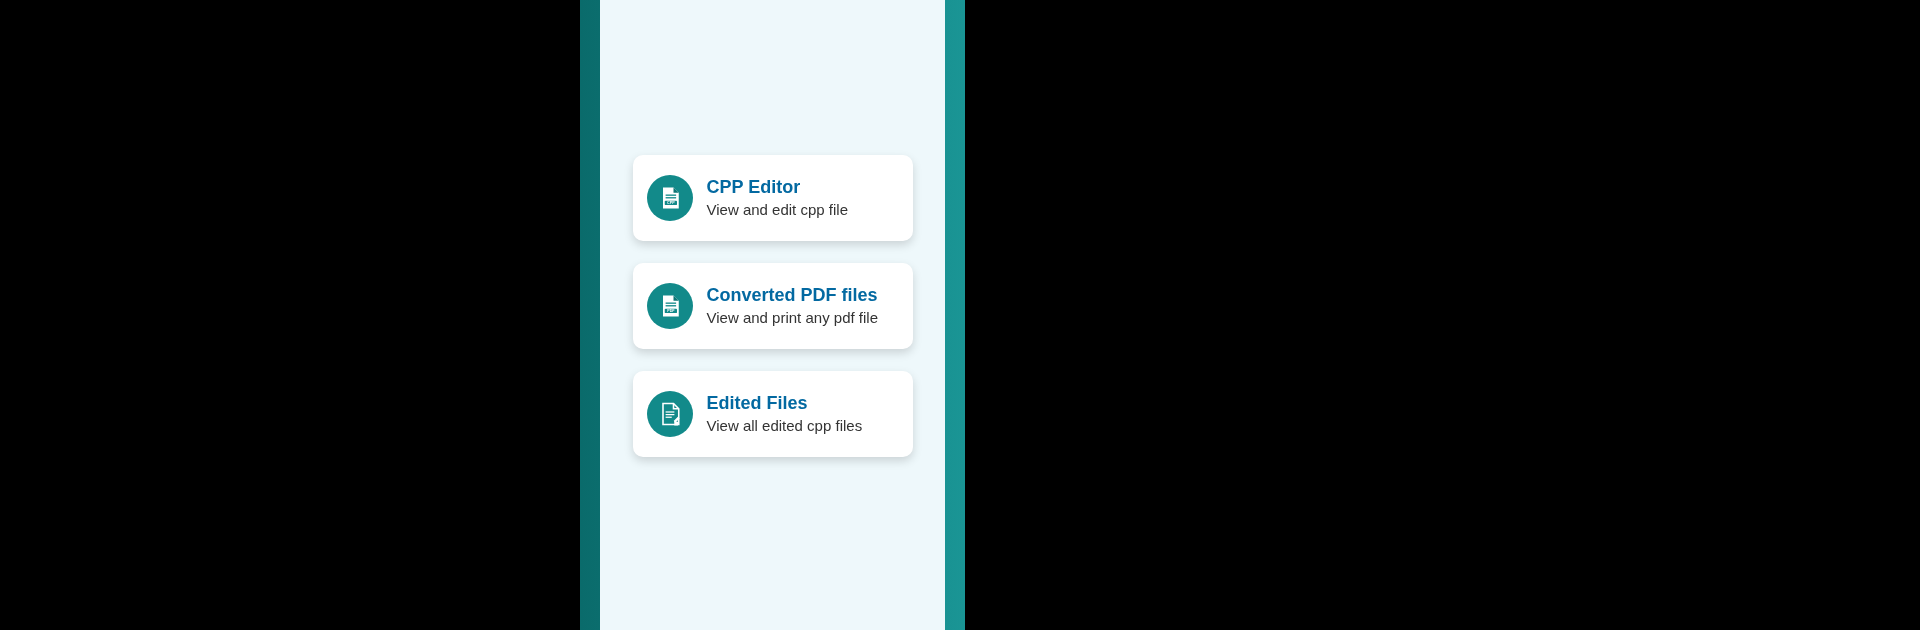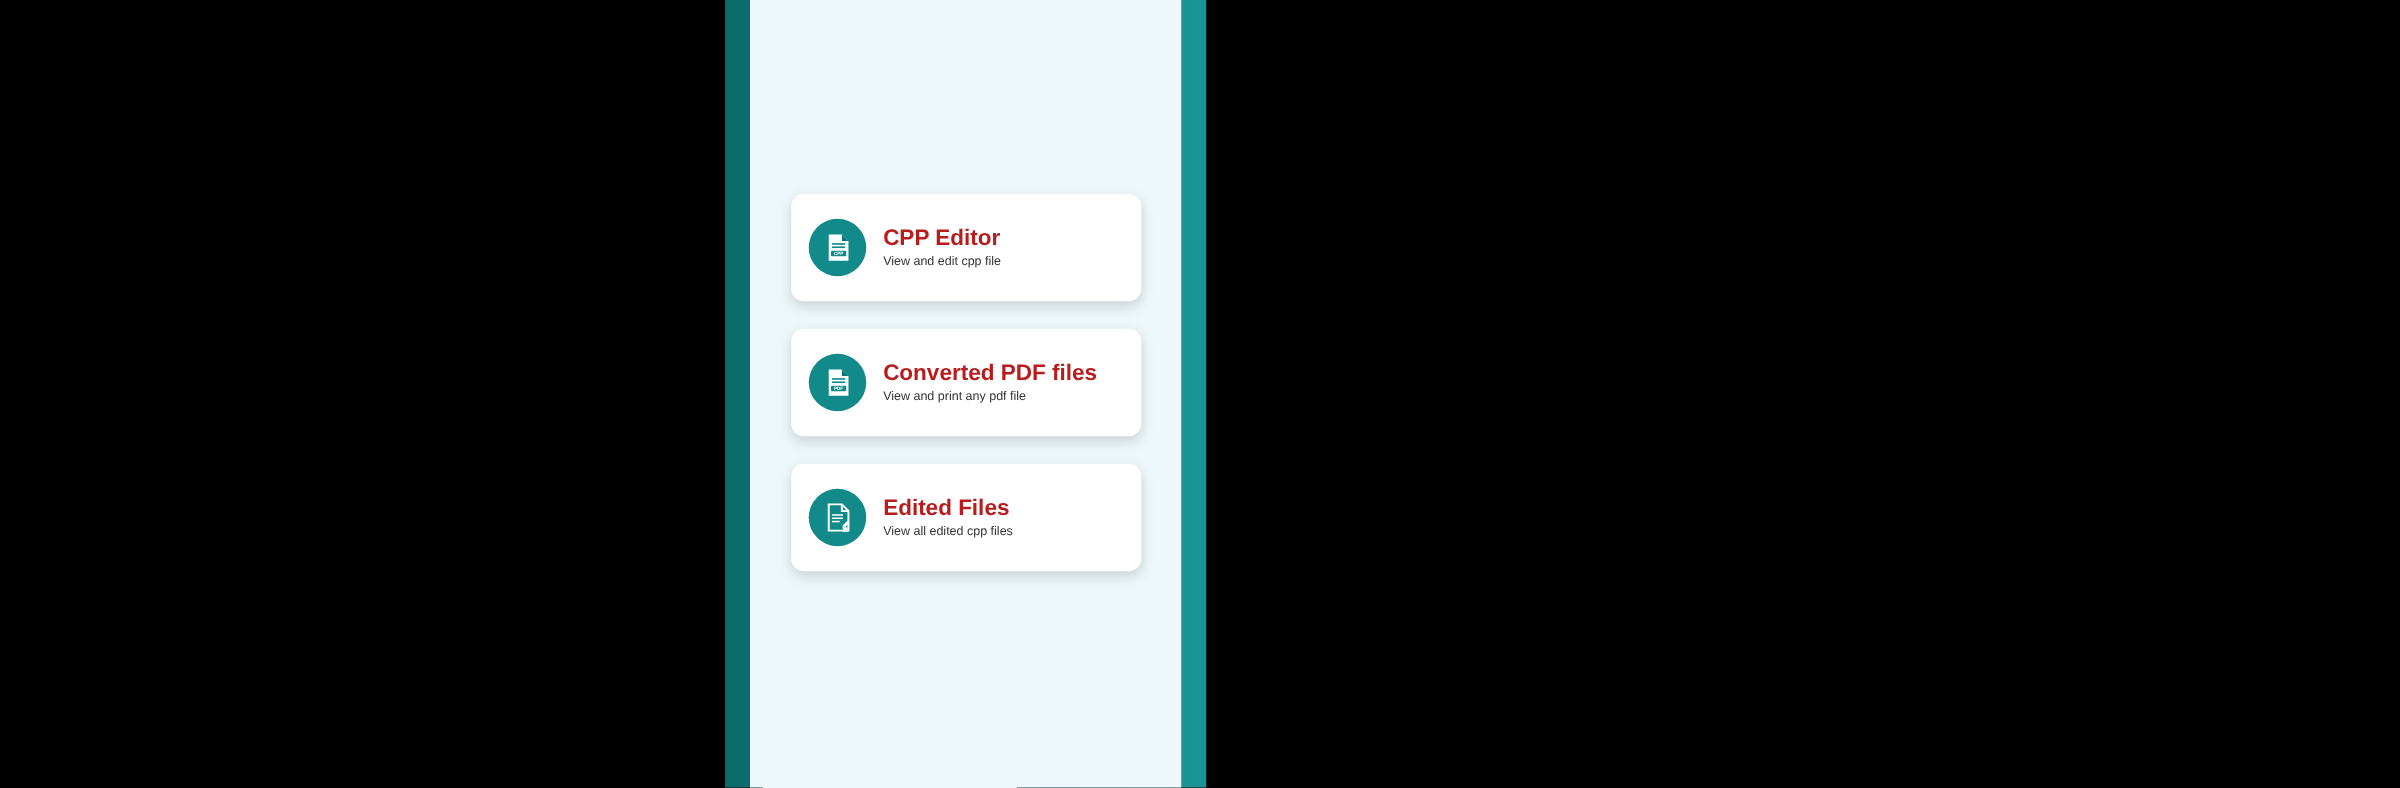--- a/index.html
+++ b/index.html
@@ -62,25 +62,25 @@
       height: 28px;
     }
     .card-text {
       display: flex;
       flex-direction: column;
       gap: 2px;
     }
     .card-title {
       font-weight: 700;
       font-size: 18px;
-      color: #b91c1c;
+      color: #0369a1;
       line-height: 1.2;
     }
     .card-subtitle {
-      font-size: 10px;
+      font-size: 15px;
       color: #333;
       line-height: 1.2;
     }
   </style>
 </head>
 <body>
 
 <div class="phone-frame">
   <div class="phone-screen">
 

